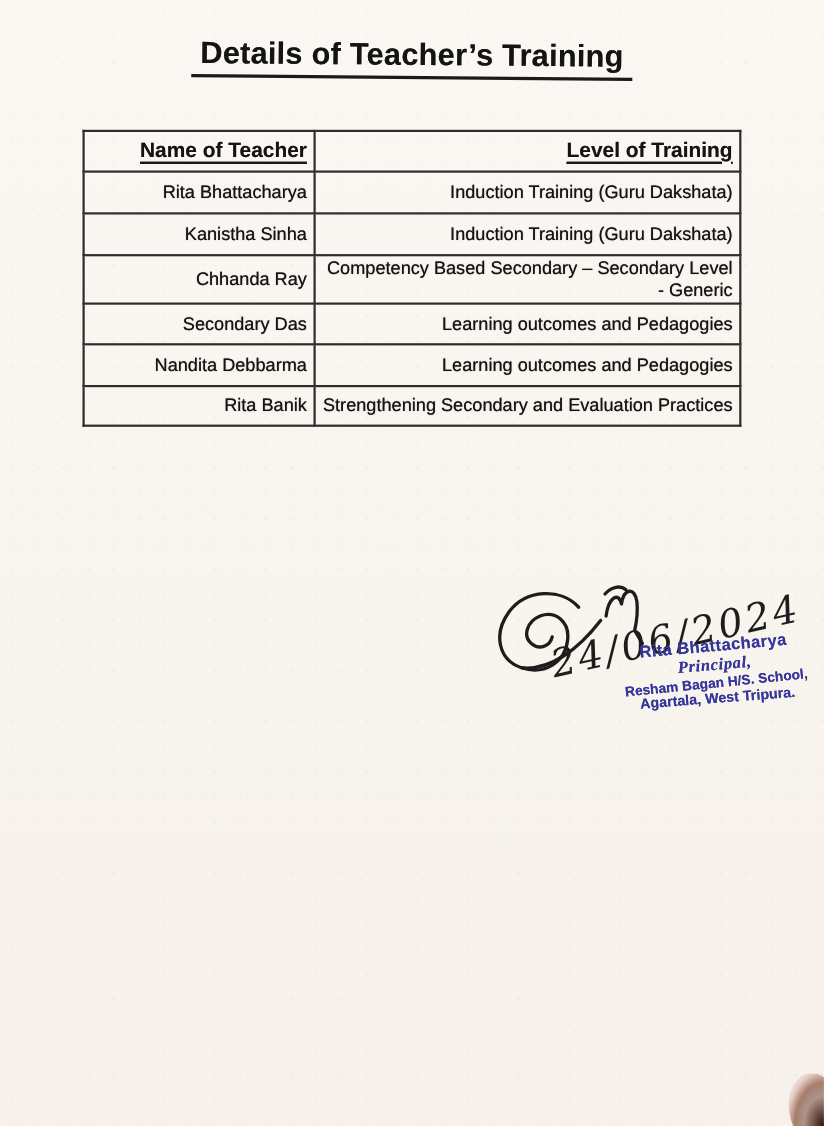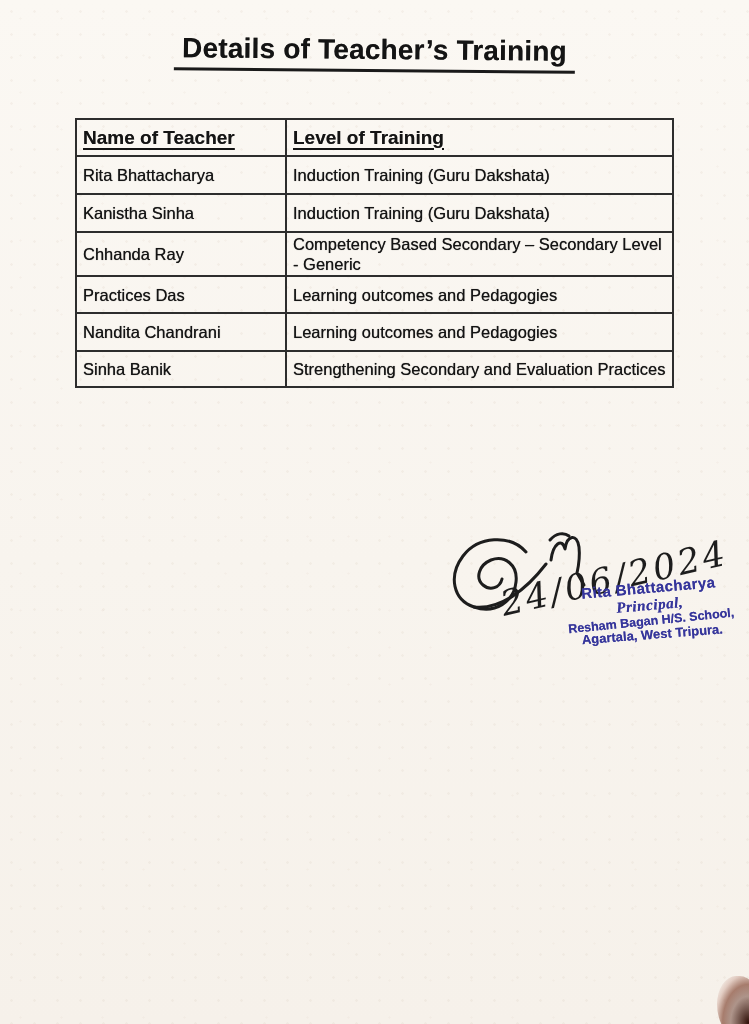--- a/index.html
+++ b/index.html
@@ -35,21 +35,21 @@
   
   table.training{
     position:absolute;left:75px;top:118px;width:597px;
     border-collapse:collapse;table-layout:fixed;
     background:transparent;
   }
   table.training col.c1{width:210px;}
   table.training col.c2{width:387px;}
   table.training th, table.training td{
     border:2px solid #2d2d2d;
-    text-align:left;vertical-align:middle;
+    text-align:right;vertical-align:middle;
     padding:1px 6px;color:#141414;
   }
   table.training thead tr{height:37px;}
   table.training th{
     font-size:19px;font-weight:700;
     text-decoration:underline;
     text-underline-offset:4px;
     text-decoration-thickness:2px;
     text-shadow:0 0 0.6px rgba(0,0,0,0.55);
   }
@@ -120,29 +120,29 @@
       </tr>
       <tr>
         <td>Kanistha Sinha</td>
         <td>Induction Training (Guru Dakshata)</td>
       </tr>
       <tr>
         <td>Chhanda Ray</td>
         <td>Competency Based Secondary – Secondary Level - Generic</td>
       </tr>
       <tr>
-        <td>Practices Das</td>
+        <td>Secondary Das</td>
         <td>Learning outcomes and Pedagogies</td>
       </tr>
       <tr>
-        <td>Nandita Chandrani</td>
+        <td>Nandita Debbarma</td>
         <td>Learning outcomes and Pedagogies</td>
       </tr>
       <tr>
-        <td>Sinha Banik</td>
+        <td>Rita Banik</td>
         <td>Strengthening Secondary and Evaluation Practices</td>
       </tr>
     </tbody>
   </table>
 
   <svg class="sig-svg" viewBox="0 0 306 136">
     <g fill="none" stroke="#1d1d1d" stroke-width="3" stroke-linecap="round" stroke-linejoin="round">
 
       <path d="M 88 34 C 72 16, 40 18, 25 38 C 10 58, 15 82, 36 89 C 57 96, 76 84, 78 64 C 80 47, 67 37, 53 42 C 41 47, 37 60, 45 67 C 52 73, 62 70, 64 61"></path>
 

